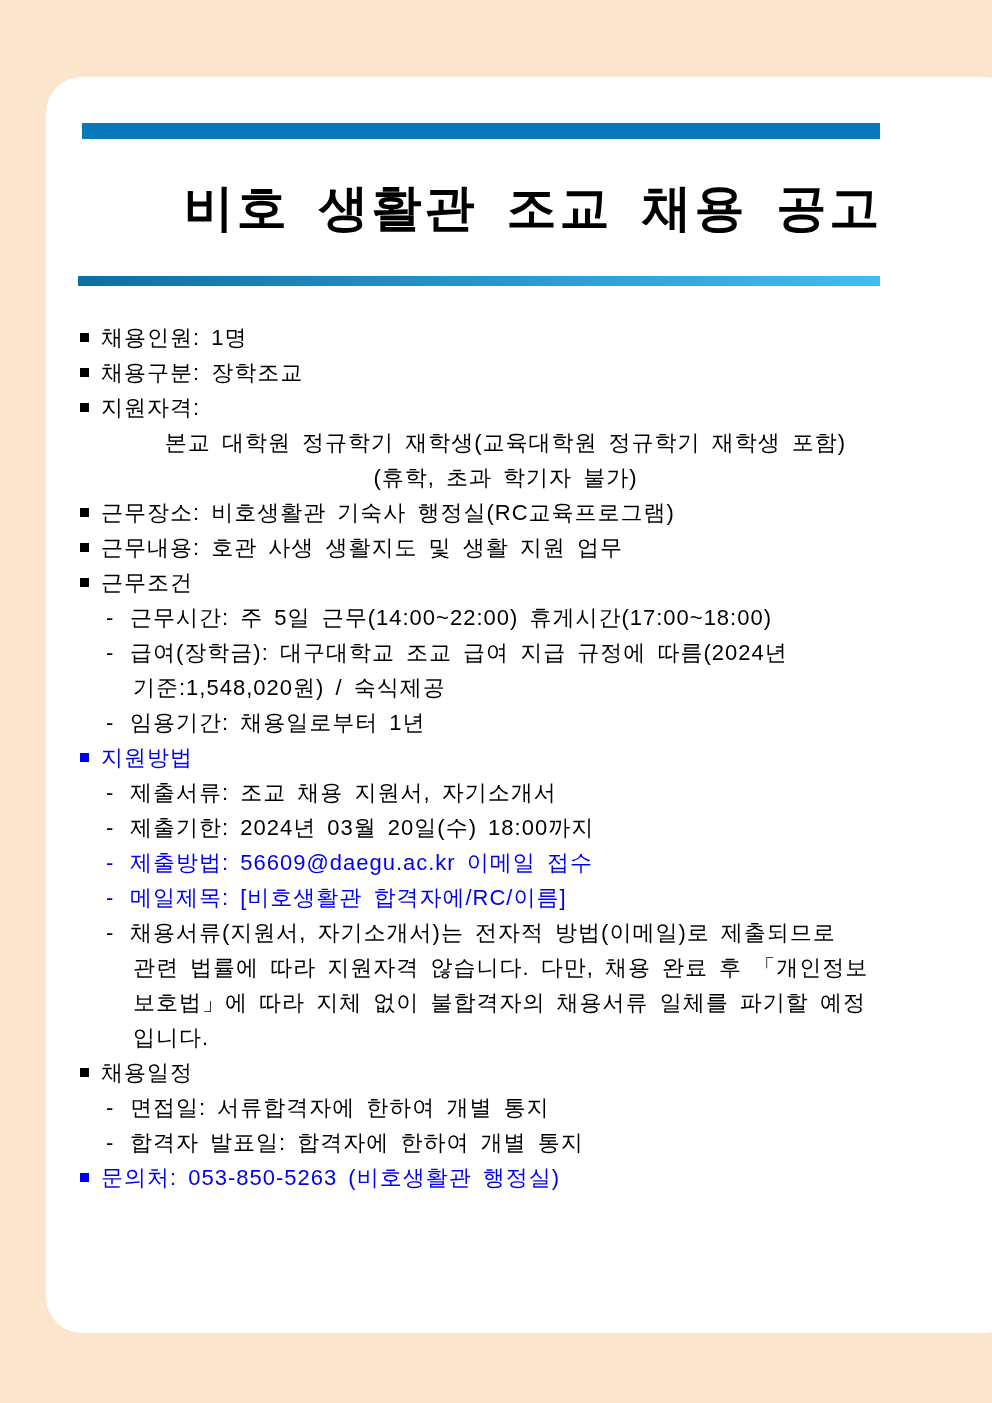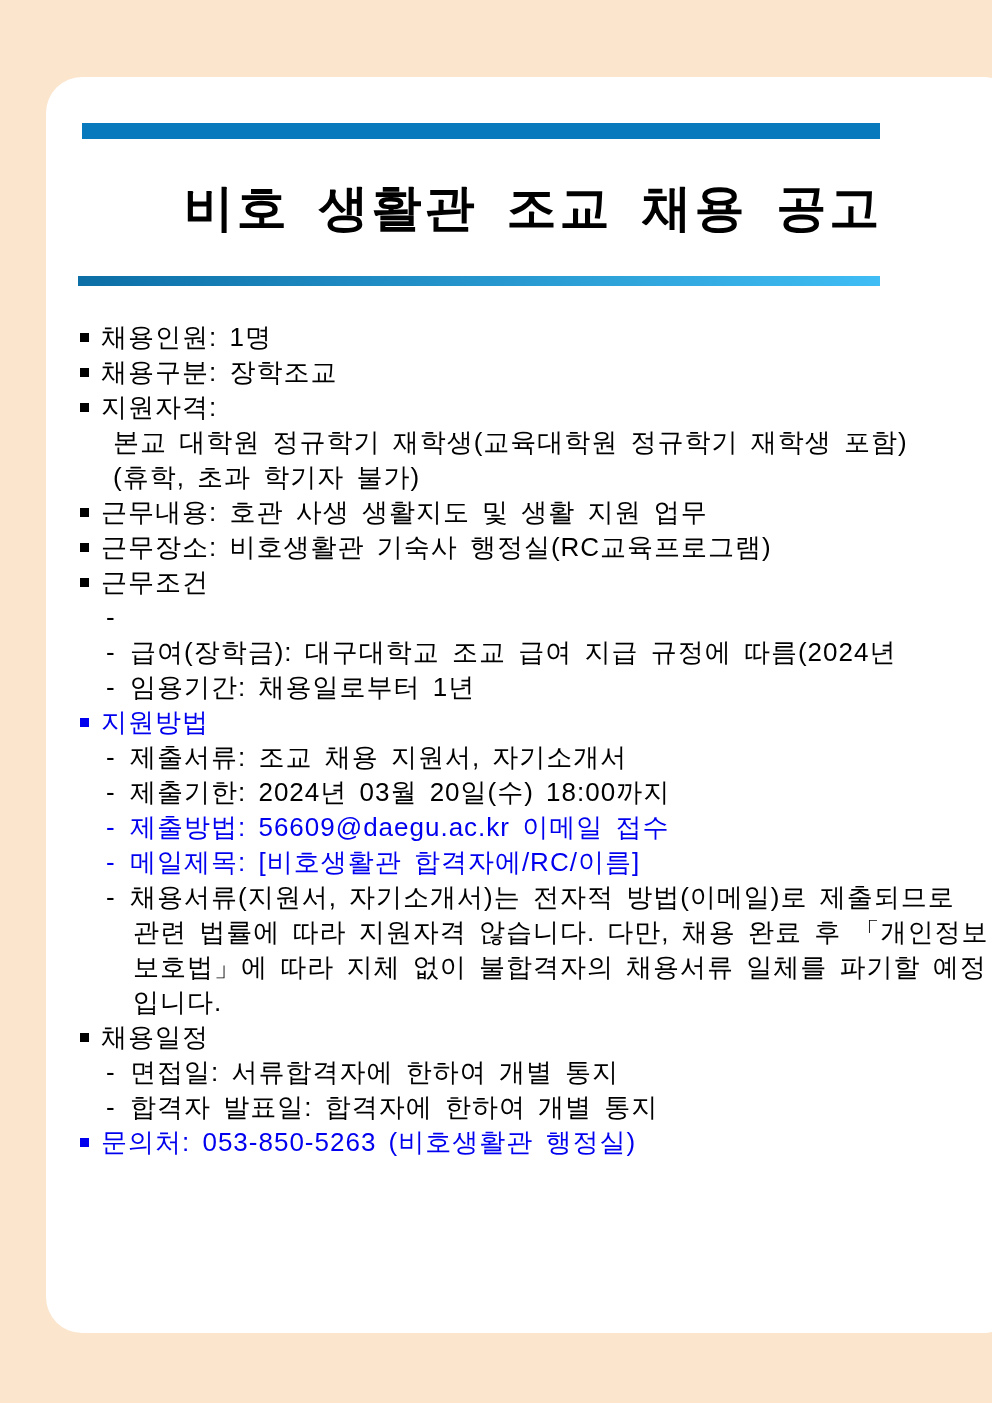--- a/index.html
+++ b/index.html
@@ -44,28 +44,28 @@
   .notice-body {
     position: absolute;
     left: 34px; top: 243px;
     width: 818px;
   }
 
   .row {
     height: 35px;
     display: flex;
     align-items: center;
-    font-size: 26px;
+    font-size: 22px;
     letter-spacing: 1px;
     word-spacing: 4px;
     color: #000;
     white-space: nowrap;
   }
   .row.dash  { padding-left: 26px; }
-  .row.cont  { padding-left: 33px; }
+  .row.cont  { padding-left: 33px; justify-content: center; }
   .row.cont2 { padding-left: 53px; }
 
   .sq {
     width: 9px; height: 9px;
     background: #000;
     display: inline-block;
     flex: 0 0 9px;
     margin-right: 12px;
   }
   .dash-mark {
@@ -98,36 +98,40 @@
         <span class="txt">지원자격:</span>
       </div>
       <div class="row cont">
         <span class="txt">본교 대학원 정규학기 재학생(교육대학원 정규학기 재학생 포함)</span>
       </div>
       <div class="row cont">
         <span class="txt">(휴학, 초과 학기자 불가)</span>
       </div>
       <div class="row bullet">
         <span class="sq"></span>
-        <span class="txt">근무내용: 호관 사생 생활지도 및 생활 지원 업무</span>
+        <span class="txt">근무장소: 비호생활관 기숙사 행정실(RC교육프로그램)</span>
       </div>
       <div class="row bullet">
         <span class="sq"></span>
-        <span class="txt">근무장소: 비호생활관 기숙사 행정실(RC교육프로그램)</span>
+        <span class="txt">근무내용: 호관 사생 생활지도 및 생활 지원 업무</span>
       </div>
       <div class="row bullet">
         <span class="sq"></span>
         <span class="txt">근무조건</span>
       </div>
       <div class="row dash">
         <span class="dash-mark">-</span>
+        <span class="txt">근무시간: 주 5일 근무(14:00~22:00) 휴게시간(17:00~18:00)</span>
       </div>
       <div class="row dash">
         <span class="dash-mark">-</span>
         <span class="txt">급여(장학금): 대구대학교 조교 급여 지급 규정에 따름(2024년</span>
+      </div>
+      <div class="row cont2">
+        <span class="txt">기준:1,548,020원) / 숙식제공</span>
       </div>
       <div class="row dash">
         <span class="dash-mark">-</span>
         <span class="txt">임용기간: 채용일로부터 1년</span>
       </div>
       <div class="row bullet blue">
         <span class="sq"></span>
         <span class="txt">지원방법</span>
       </div>
       <div class="row dash">

